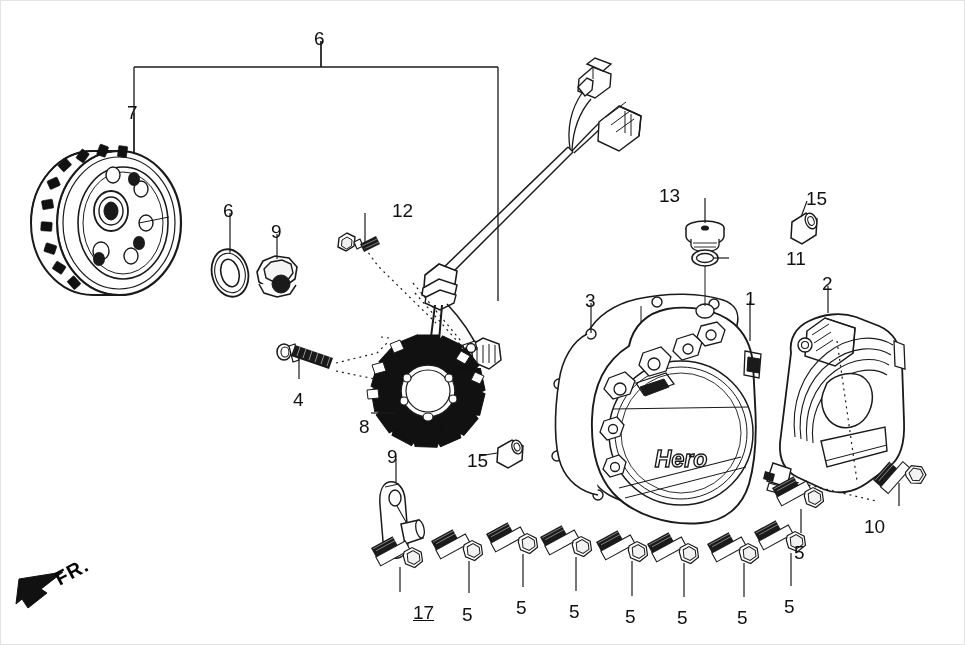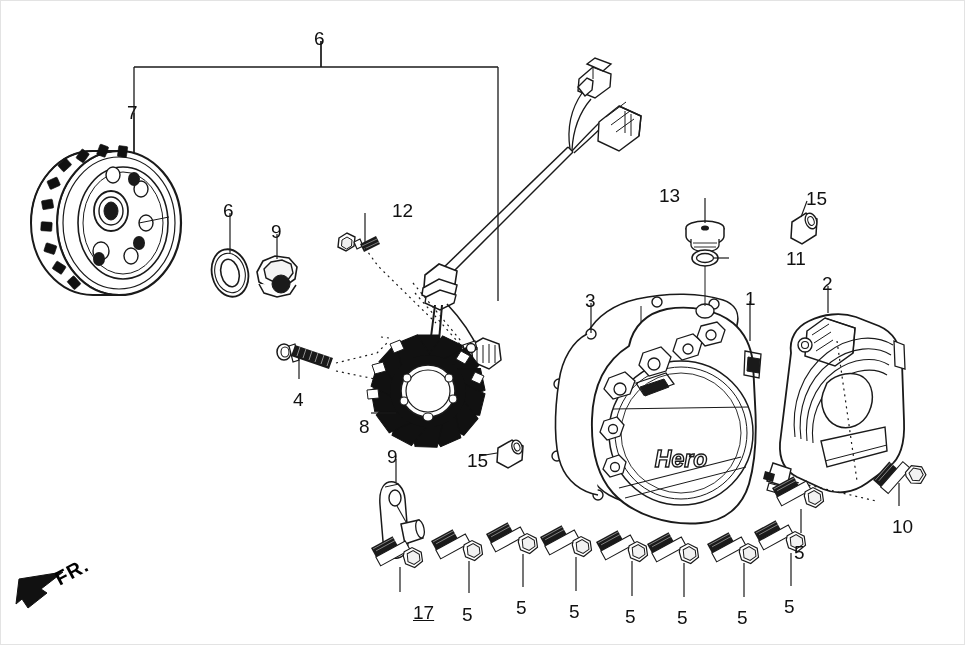--- a/index.html
+++ b/index.html
@@ -490,21 +490,21 @@
       <div class="callout" style="left: 658px; top: 185px;">13</div>
       <div class="callout" style="left: 805px; top: 188px;">15</div>
       <div class="callout" style="left: 756px; top: 248px; margin-left: 29px;">11</div>
       <div class="callout" style="left: 821px; top: 273px;">2</div>
       <div class="callout" style="left: 584px; top: 290px;">3</div>
       <div class="callout" style="left: 744px; top: 288px;">1</div>
       <div class="callout" style="left: 292px; top: 389px;">4</div>
       <div class="callout" style="left: 358px; top: 416px;">8</div>
       <div class="callout" style="left: 386px; top: 446px;">9</div>
       <div class="callout" style="left: 466px; top: 450px;">15</div>
-      <div class="callout" style="left: 891px; top: 516px; text-align: right;">10</div>
+      <div class="callout" style="left: 863px; top: 516px; text-align: right;">10</div>
       <div class="callout" style="left: 793px; top: 542px;">5</div>
       <div class="callout" style="left: 412px; top: 602px; text-decoration: underline;">17</div>
       <div class="callout" style="left: 461px; top: 604px;">5</div>
       <div class="callout" style="left: 515px; top: 597px;">5</div>
       <div class="callout" style="left: 568px; top: 601px;">5</div>
       <div class="callout" style="left: 624px; top: 606px;">5</div>
       <div class="callout" style="left: 676px; top: 607px;">5</div>
       <div class="callout" style="left: 736px; top: 607px;">5</div>
       <div class="callout" style="left: 783px; top: 596px;">5</div>
     </div>

